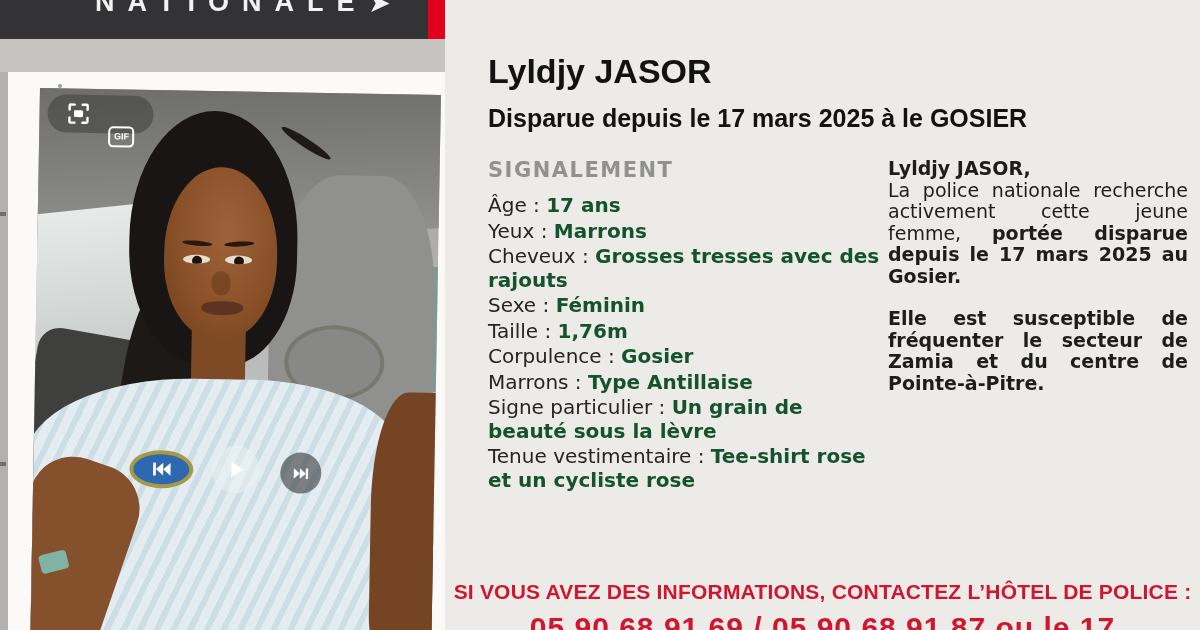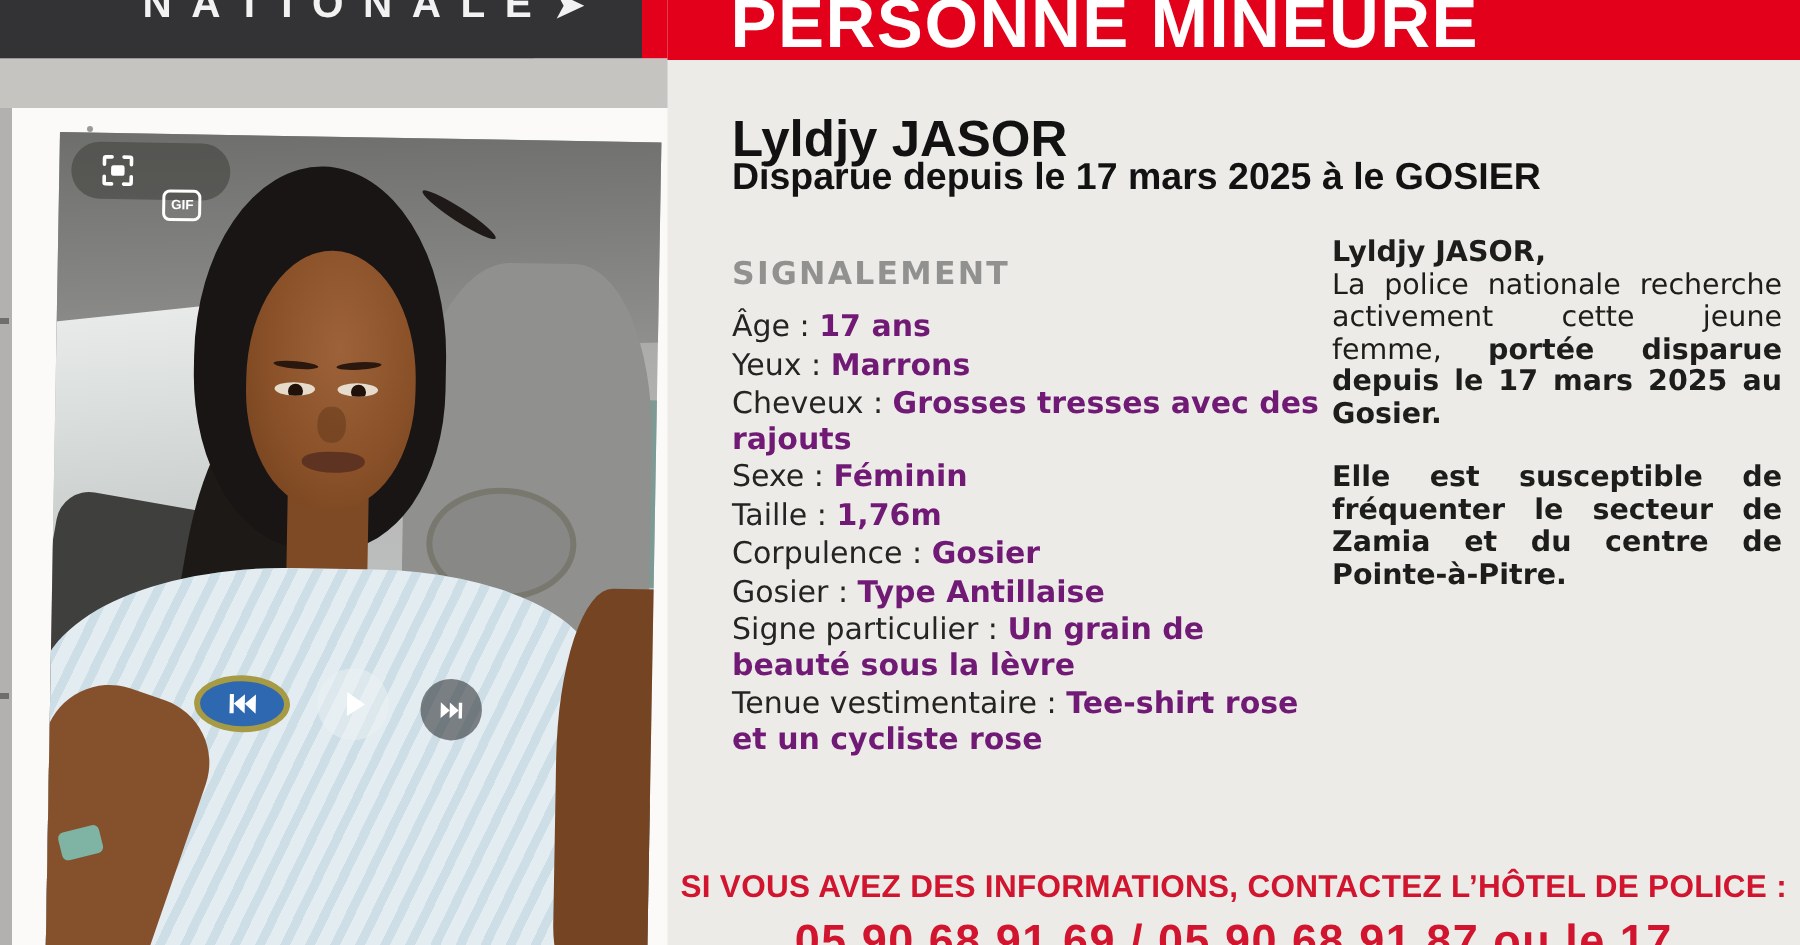--- a/index.html
+++ b/index.html
@@ -63,28 +63,28 @@
   .ctrl { display:flex; align-items:center; justify-content:center; }
   .ctrl-prev { left:96px; top:360px; width:64px; height:38px; border-radius:50%; background:#2d68b0; border:4px solid #a69a44; }
   .ctrl-play { left:178px; top:354px; width:48px; height:48px; border-radius:50%; background:rgba(236,241,243,.5); }
   .ctrl-next { left:247px; top:360px; width:41px; height:41px; border-radius:50%; background:rgba(35,38,40,.55); }
 
   
   .red-banner { position:absolute; left:445px; top:0; width:755px; height:40px; background:#e2001a; overflow:hidden; }
   .red-banner span { display:block; margin-top:-12px; padding-left:42px; color:#fff;
       font-family:"Liberation Sans", sans-serif; font-weight:800; font-size:46px; letter-spacing:1px; white-space:nowrap; }
   .person-name { position:absolute; left:488px; top:52px; font-family:"Liberation Sans", sans-serif;
-      font-size:34px; font-weight:800; color:#121212;margin-top:22px; }
+      font-size:34px; font-weight:800; color:#121212; }
   .person-sub { position:absolute; left:488px; top:104px; font-family:"Liberation Sans", sans-serif;
       font-size:25px; font-weight:800; color:#121212; }
-  .sig-block { position:absolute; left:488px; top:170px; width:398px; }
+  .sig-block { position:absolute; left:488px; top:158px; width:398px; }
   .sig-title { color:#919190; font-size:21px; font-weight:bold; letter-spacing:1.5px;
       font-family:"DejaVu Sans", sans-serif; margin-bottom:12px; }
   .sig-row { font-size:20px; line-height:23.5px; color:#242422; margin-bottom:2px; }
-  .sig-row b { color:#701a75; }
+  .sig-row b { color:#14532d; }
   .descr-block { position:absolute; left:888px; top:158px; width:300px; text-align:justify;
       font-size:19px; line-height:21.5px; color:#1d1d1b; }
   .descr-block .intro { font-weight:bold; }
   .descr-block .p2 { font-weight:bold; margin-top:21px; }
   .contact { position:absolute; left:445px; top:580px; width:755px; text-align:center;
       color:#d2152e; font-family:"Liberation Sans", sans-serif; }
   .contact .c1 { font-size:21px; font-weight:800; letter-spacing:.2px; }
   .contact .c2 { font-size:30px; font-weight:800; margin-top:7px; letter-spacing:1px; }
 </style>
 </head>
@@ -159,36 +159,33 @@
             <path d="M21 16 V20 a1 1 0 0 1 -1 1 H16" fill="none" stroke="#fff" stroke-width="2.4" stroke-linecap="round"></path>
             <path d="M8 21 H4 a1 1 0 0 1 -1-1 V16" fill="none" stroke="#fff" stroke-width="2.4" stroke-linecap="round"></path>
             <rect x="7.5" y="8.5" width="9" height="7" rx="1.5" fill="#fff"></rect>
           </svg>
           <div class="gif-badge">GIF</div>
         </div>
       </div>
     </div>
   </div>
 
-  <div class="red-banner">
-    <span>PERSONNE MINEURE</span>
-  </div>
 
   <div class="person-name">Lyldjy JASOR</div>
   <div class="person-sub">Disparue depuis le 17 mars 2025 à le GOSIER</div>
 
   <div class="sig-block">
     <div class="sig-title">SIGNALEMENT</div>
     <div class="sig-row"><span>Âge : </span><b>17 ans</b></div>
     <div class="sig-row"><span>Yeux : </span><b>Marrons</b></div>
     <div class="sig-row"><span>Cheveux : </span><b>Grosses tresses avec des rajouts</b></div>
     <div class="sig-row"><span>Sexe : </span><b>Féminin</b></div>
     <div class="sig-row"><span>Taille : </span><b>1,76m</b></div>
     <div class="sig-row"><span>Corpulence : </span><b>Gosier</b></div>
-    <div class="sig-row"><span>Gosier : </span><b>Type Antillaise</b></div>
+    <div class="sig-row"><span>Marrons : </span><b>Type Antillaise</b></div>
     <div class="sig-row"><span>Signe particulier : </span><b>Un grain de beauté sous la lèvre</b></div>
     <div class="sig-row"><span>Tenue vestimentaire : </span><b>Tee-shirt rose et un cycliste rose</b></div>
   </div>
 
   <div class="descr-block">
     <div class="intro">Lyldjy JASOR,</div>
     <div class="p1"><span>La police nationale recherche activement cette jeune femme, </span><b>portée disparue depuis le 17 mars 2025 au Gosier.</b></div>
     <div class="p2">Elle est susceptible de fréquenter le secteur de Zamia et du centre de Pointe-à-Pitre.</div>
   </div>
 

